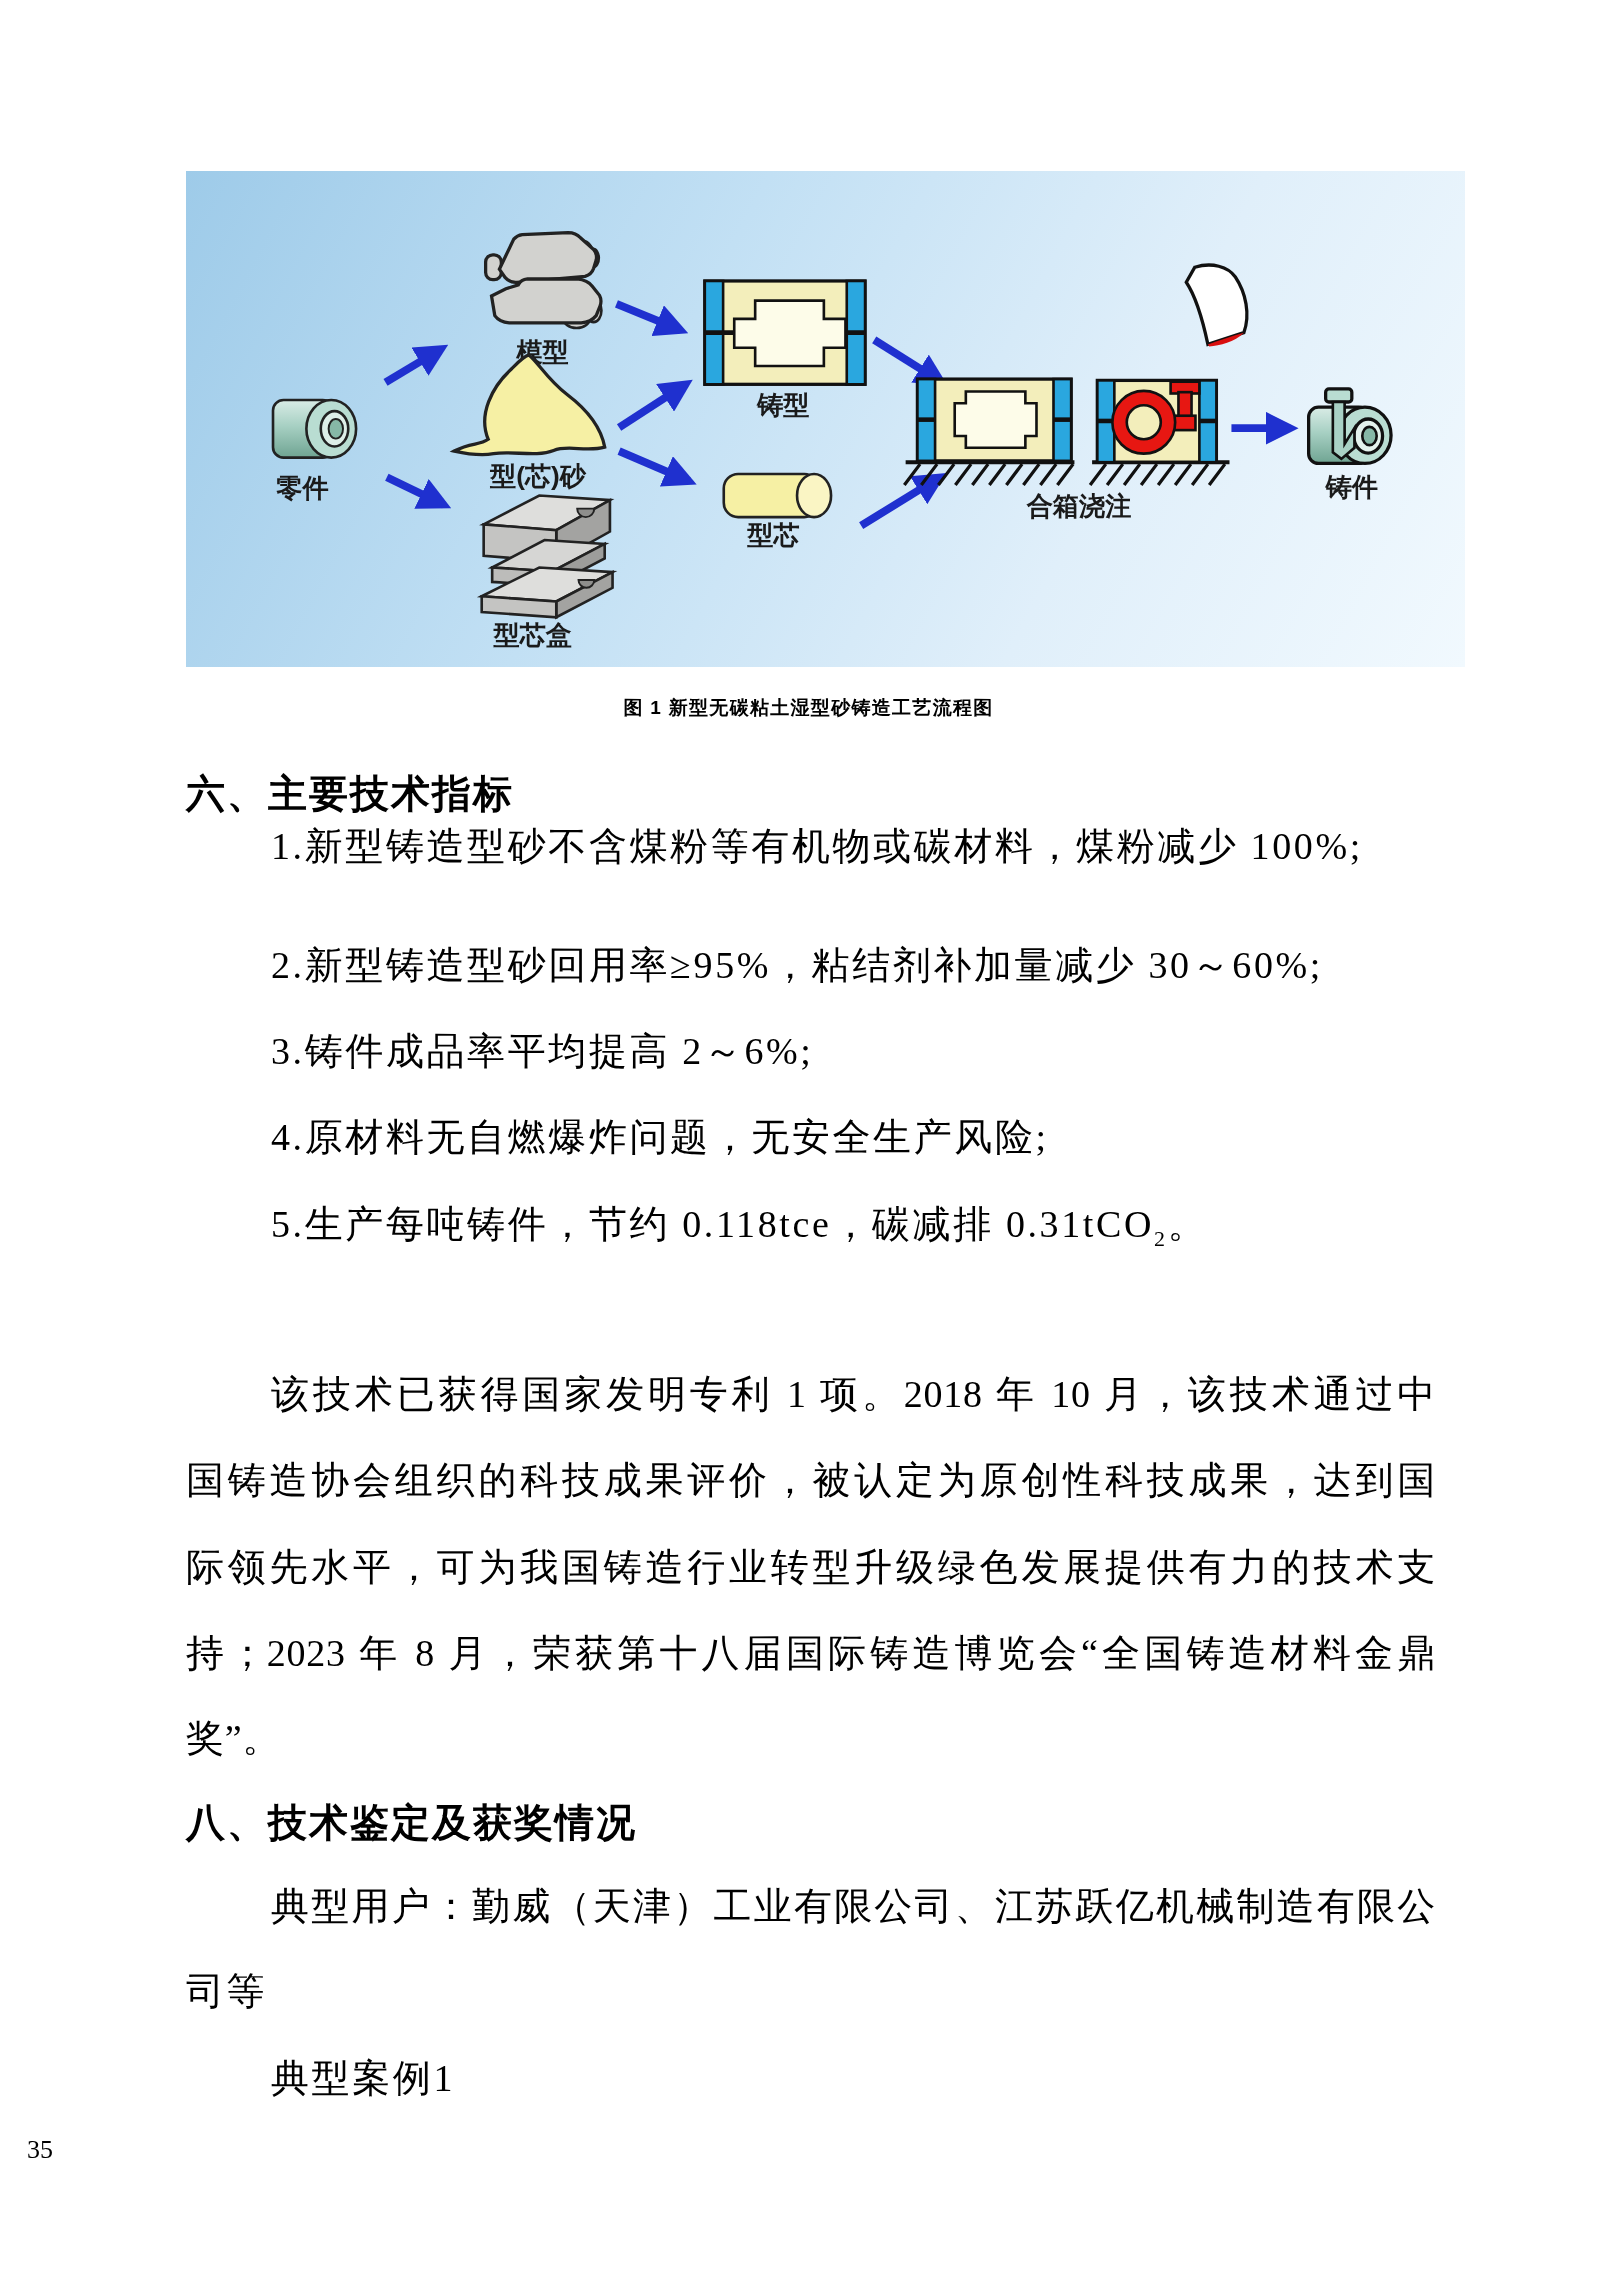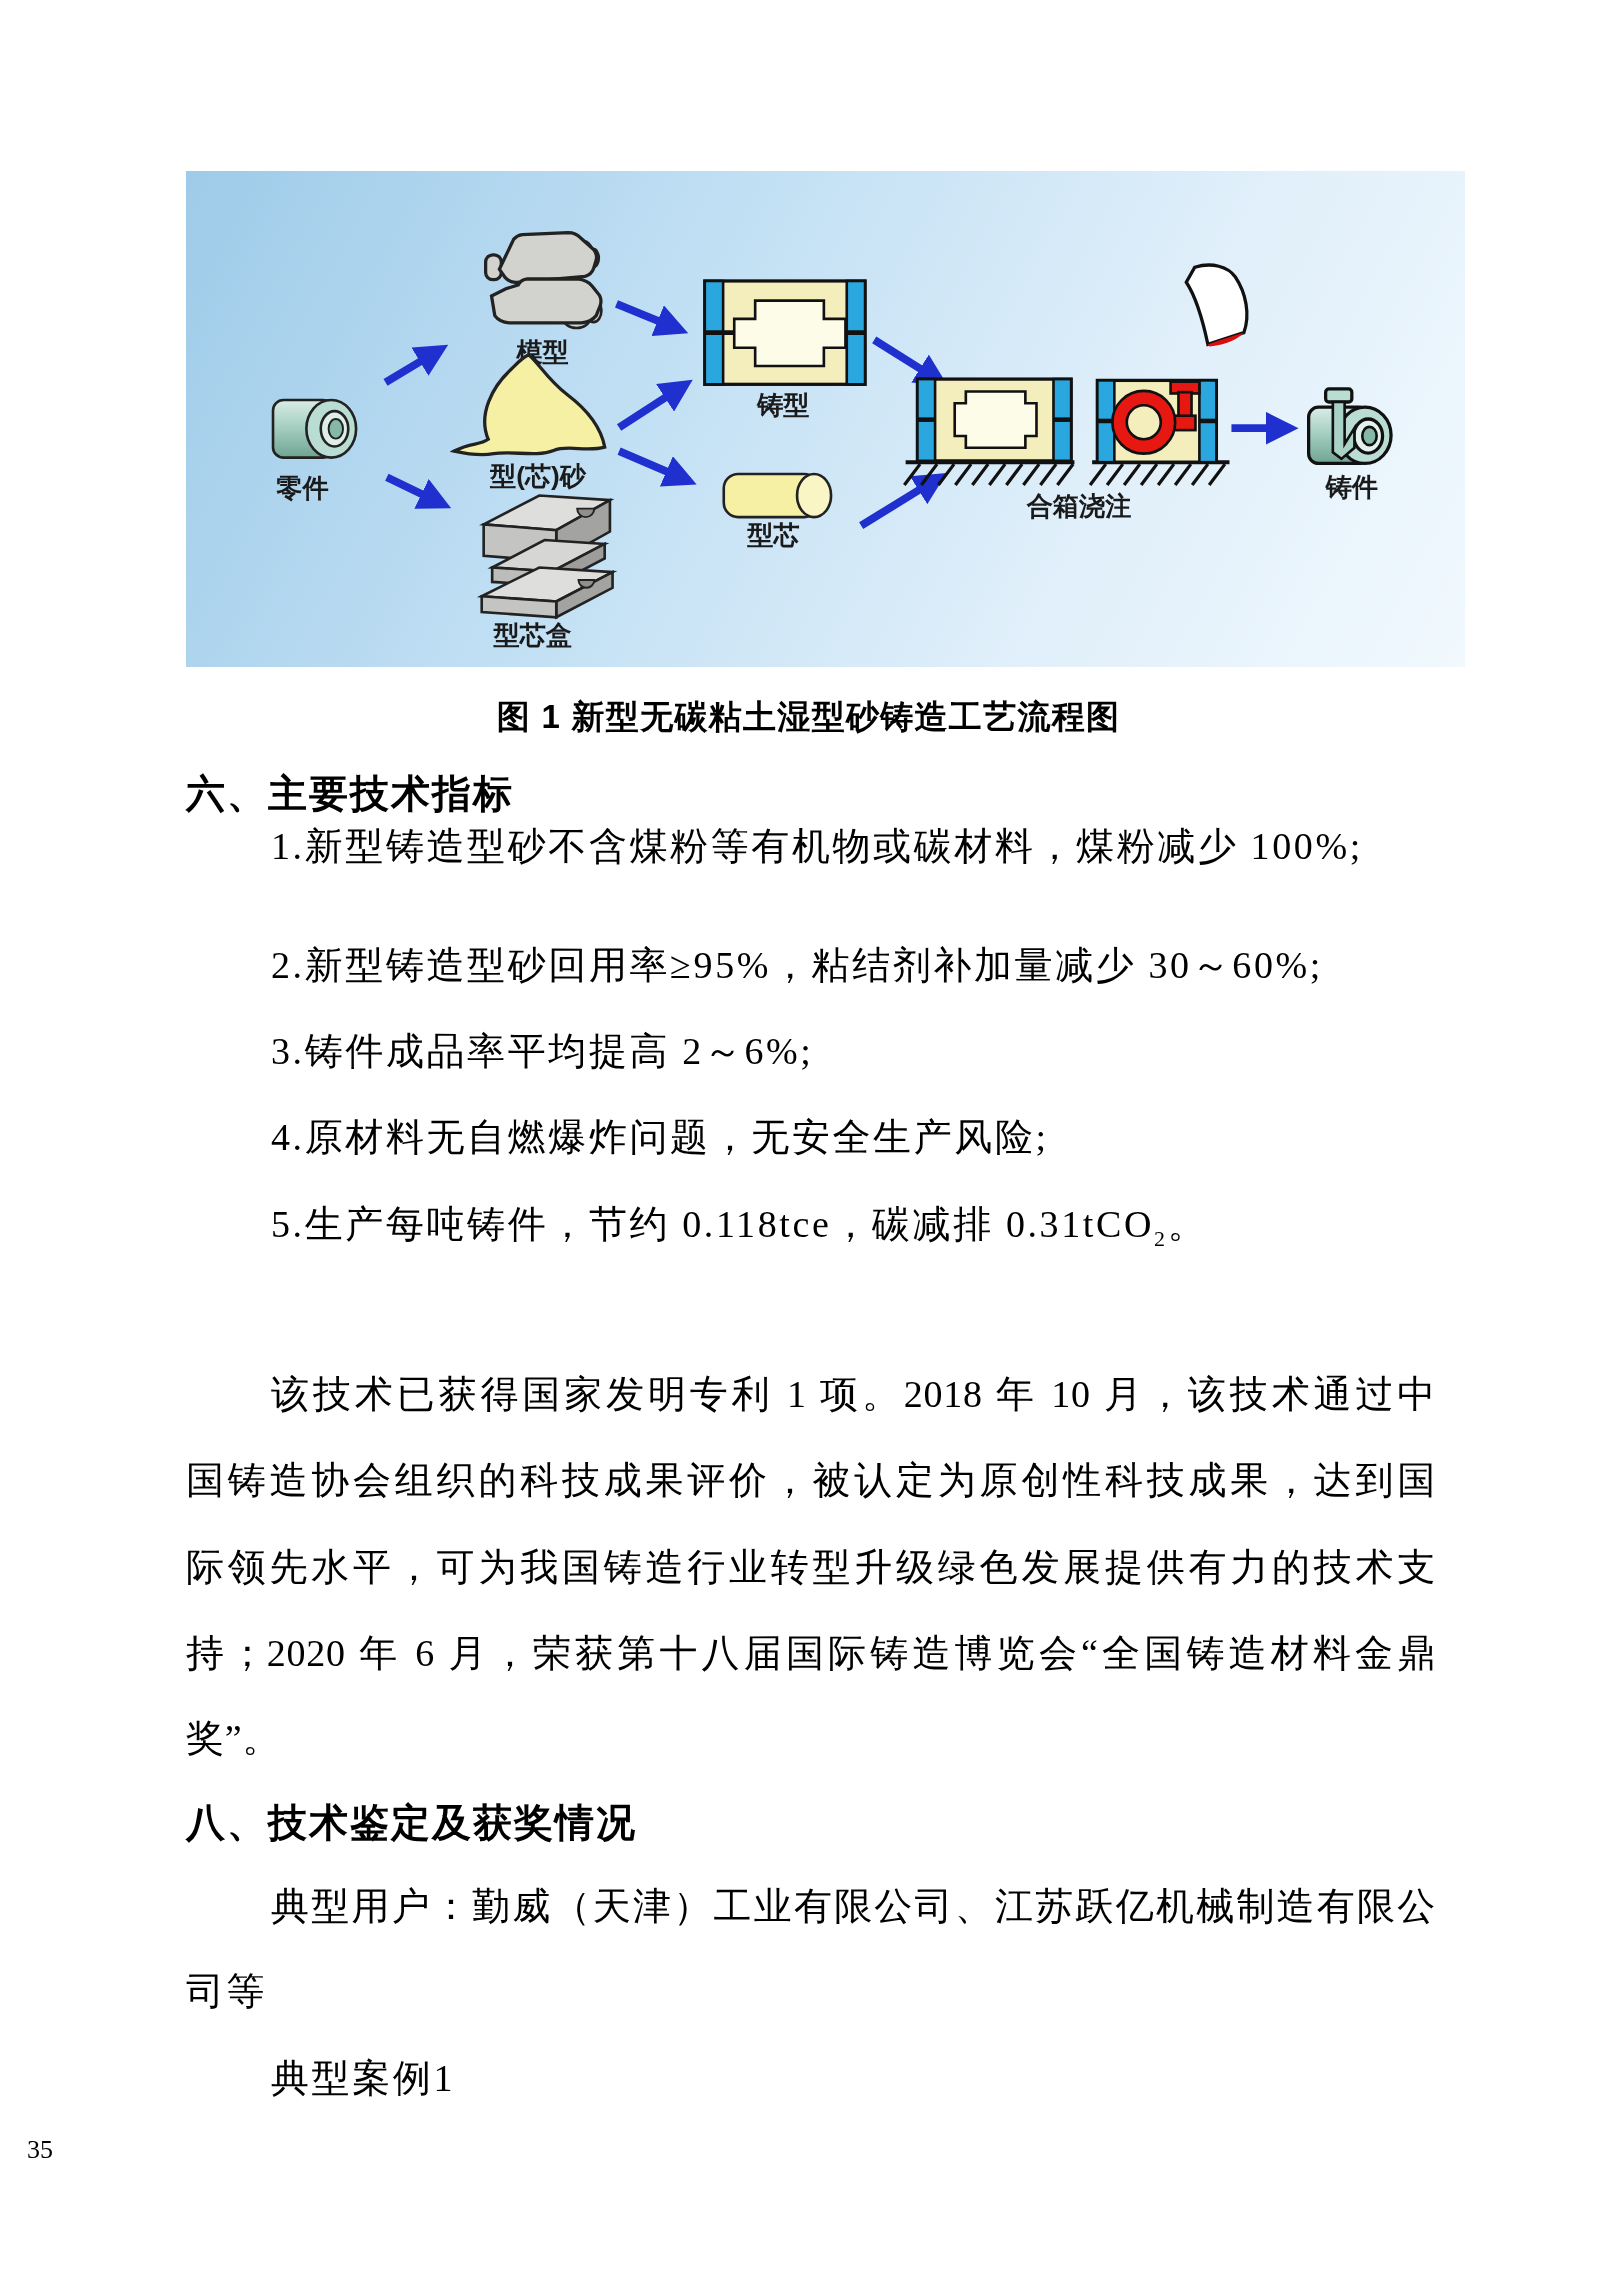--- a/index.html
+++ b/index.html
@@ -10,21 +10,21 @@
   }
   .fig {
     position:absolute; left:186px; top:171px; width:1279px; height:496px;
     background:linear-gradient(118deg,#9ecbe9 0%,#c2e0f4 38%,#e0effa 70%,#f1f9fe 100%);
   }
   .fig svg { position:absolute; left:0; top:0; width:100%; height:100%; }
   .fl { font:600 40px "Liberation Sans","DejaVu Sans",sans-serif; fill:#1a1a1a; text-anchor:middle; }
   .caption {
     position:absolute; left:0; top:695px; width:1617px; text-align:center;
     font-family:"Liberation Sans","DejaVu Sans",sans-serif; font-weight:700;
-    font-size:33px; letter-spacing:1.3px;
+    font-size:19px; letter-spacing:1.3px;
   }
   .h { position:absolute; left:186px; font-size:39px; font-weight:700; letter-spacing:2px; white-space:nowrap; }
   .t { position:absolute; font-size:38px; letter-spacing:2.6px; white-space:nowrap; }
   .jline {
     position:absolute; left:186px; width:1250px; font-size:38px; letter-spacing:0.7px;
     text-align:justify; text-align-last:justify;
   }
   .indent { text-indent:85px; }
   .item { left:271px; }
   sub.small { font-size:22px; }
@@ -161,21 +161,21 @@
   <div class="t item" style="top:940px">2.新型铸造型砂回用率≥95%，粘结剂补加量减少 30～60%;</div>
   <div class="t item" style="top:1026px">3.铸件成品率平均提高 2～6%;</div>
   <div class="t item" style="top:1112px">4.原材料无自燃爆炸问题，无安全生产风险;</div>
   <div class="t item" style="top:1199px">
     <span>5.生产每吨铸件，节约 0.118tce，碳减排 0.31tCO</span><sub class="small">2</sub><span>。</span>
   </div>
 
   <div class="jline indent" style="top:1369px">该技术已获得国家发明专利 1 项。2018 年 10 月，该技术通过中</div>
   <div class="jline" style="top:1542px">际领先水平，可为我国铸造行业转型升级绿色发展提供有力的技术支</div>
   <div class="jline" style="top:1455px">国铸造协会组织的科技成果评价，被认定为原创性科技成果，达到国</div>
-  <div class="jline" style="top:1628px">持；2020 年 6 月，荣获第十八届国际铸造博览会“全国铸造材料金鼎</div>
+  <div class="jline" style="top:1628px">持；2023 年 8 月，荣获第十八届国际铸造博览会“全国铸造材料金鼎</div>
   <div class="t" style="left:186px; top:1713px; letter-spacing:0.7px">奖”。</div>
 
   <div class="h" style="top:1796px">八、技术鉴定及获奖情况</div>
   <div class="jline indent" style="top:1881px">典型用户：勤威（天津）工业有限公司、江苏跃亿机械制造有限公</div>
   <div class="t" style="left:186px; top:1966px">司等</div>
   <div class="t" style="left:271px; top:2053px">典型案例1</div>
 
   <div class="pageno">35</div>
 
 </div>

